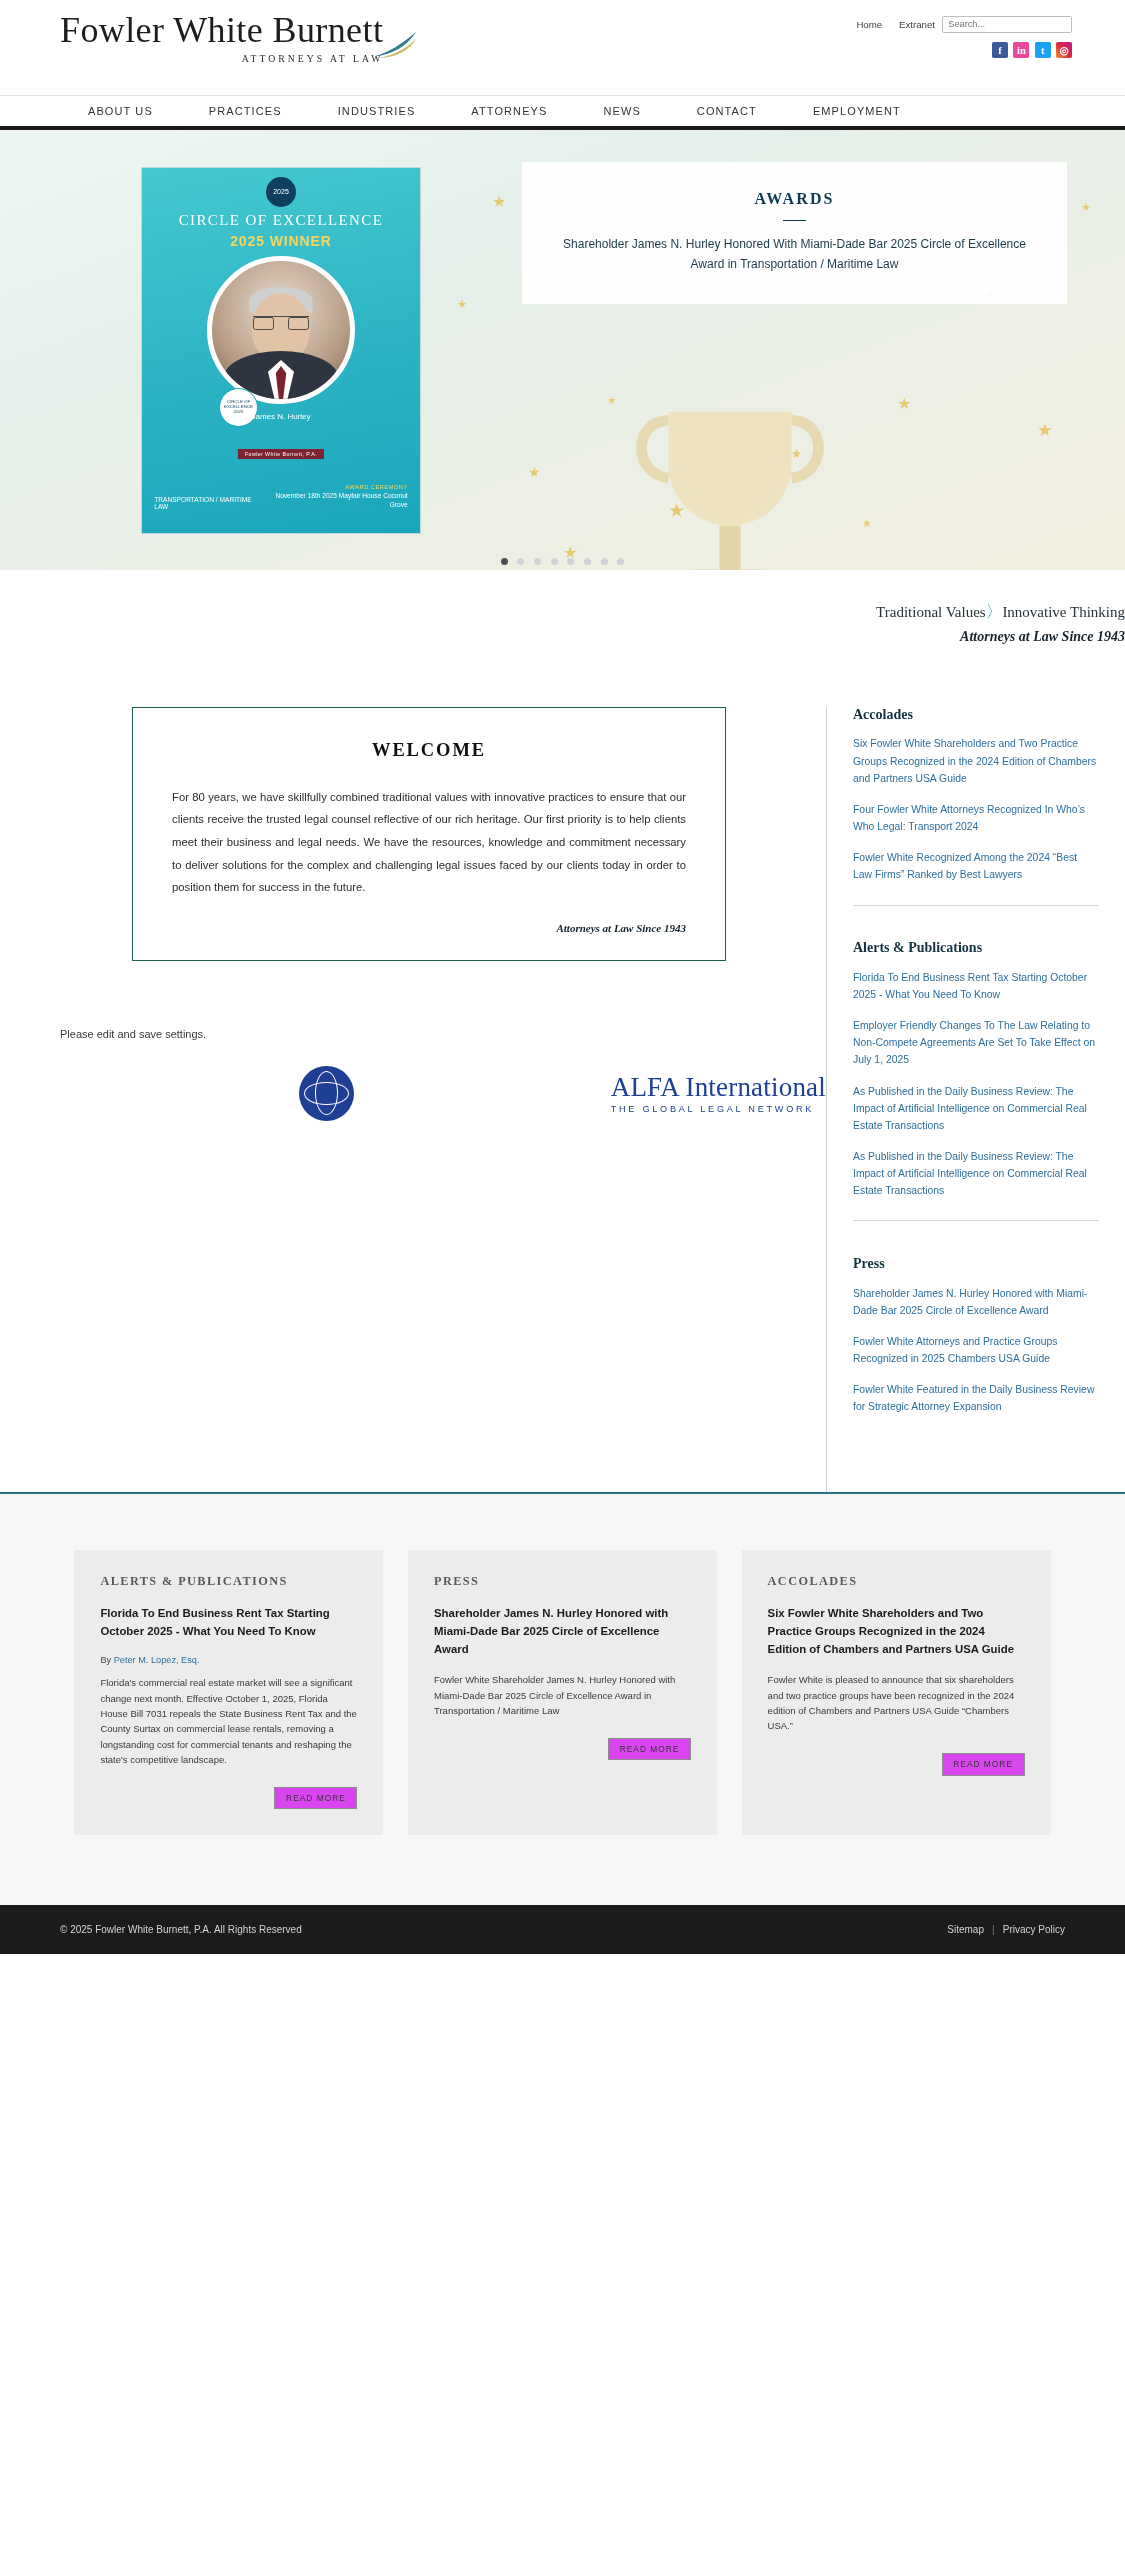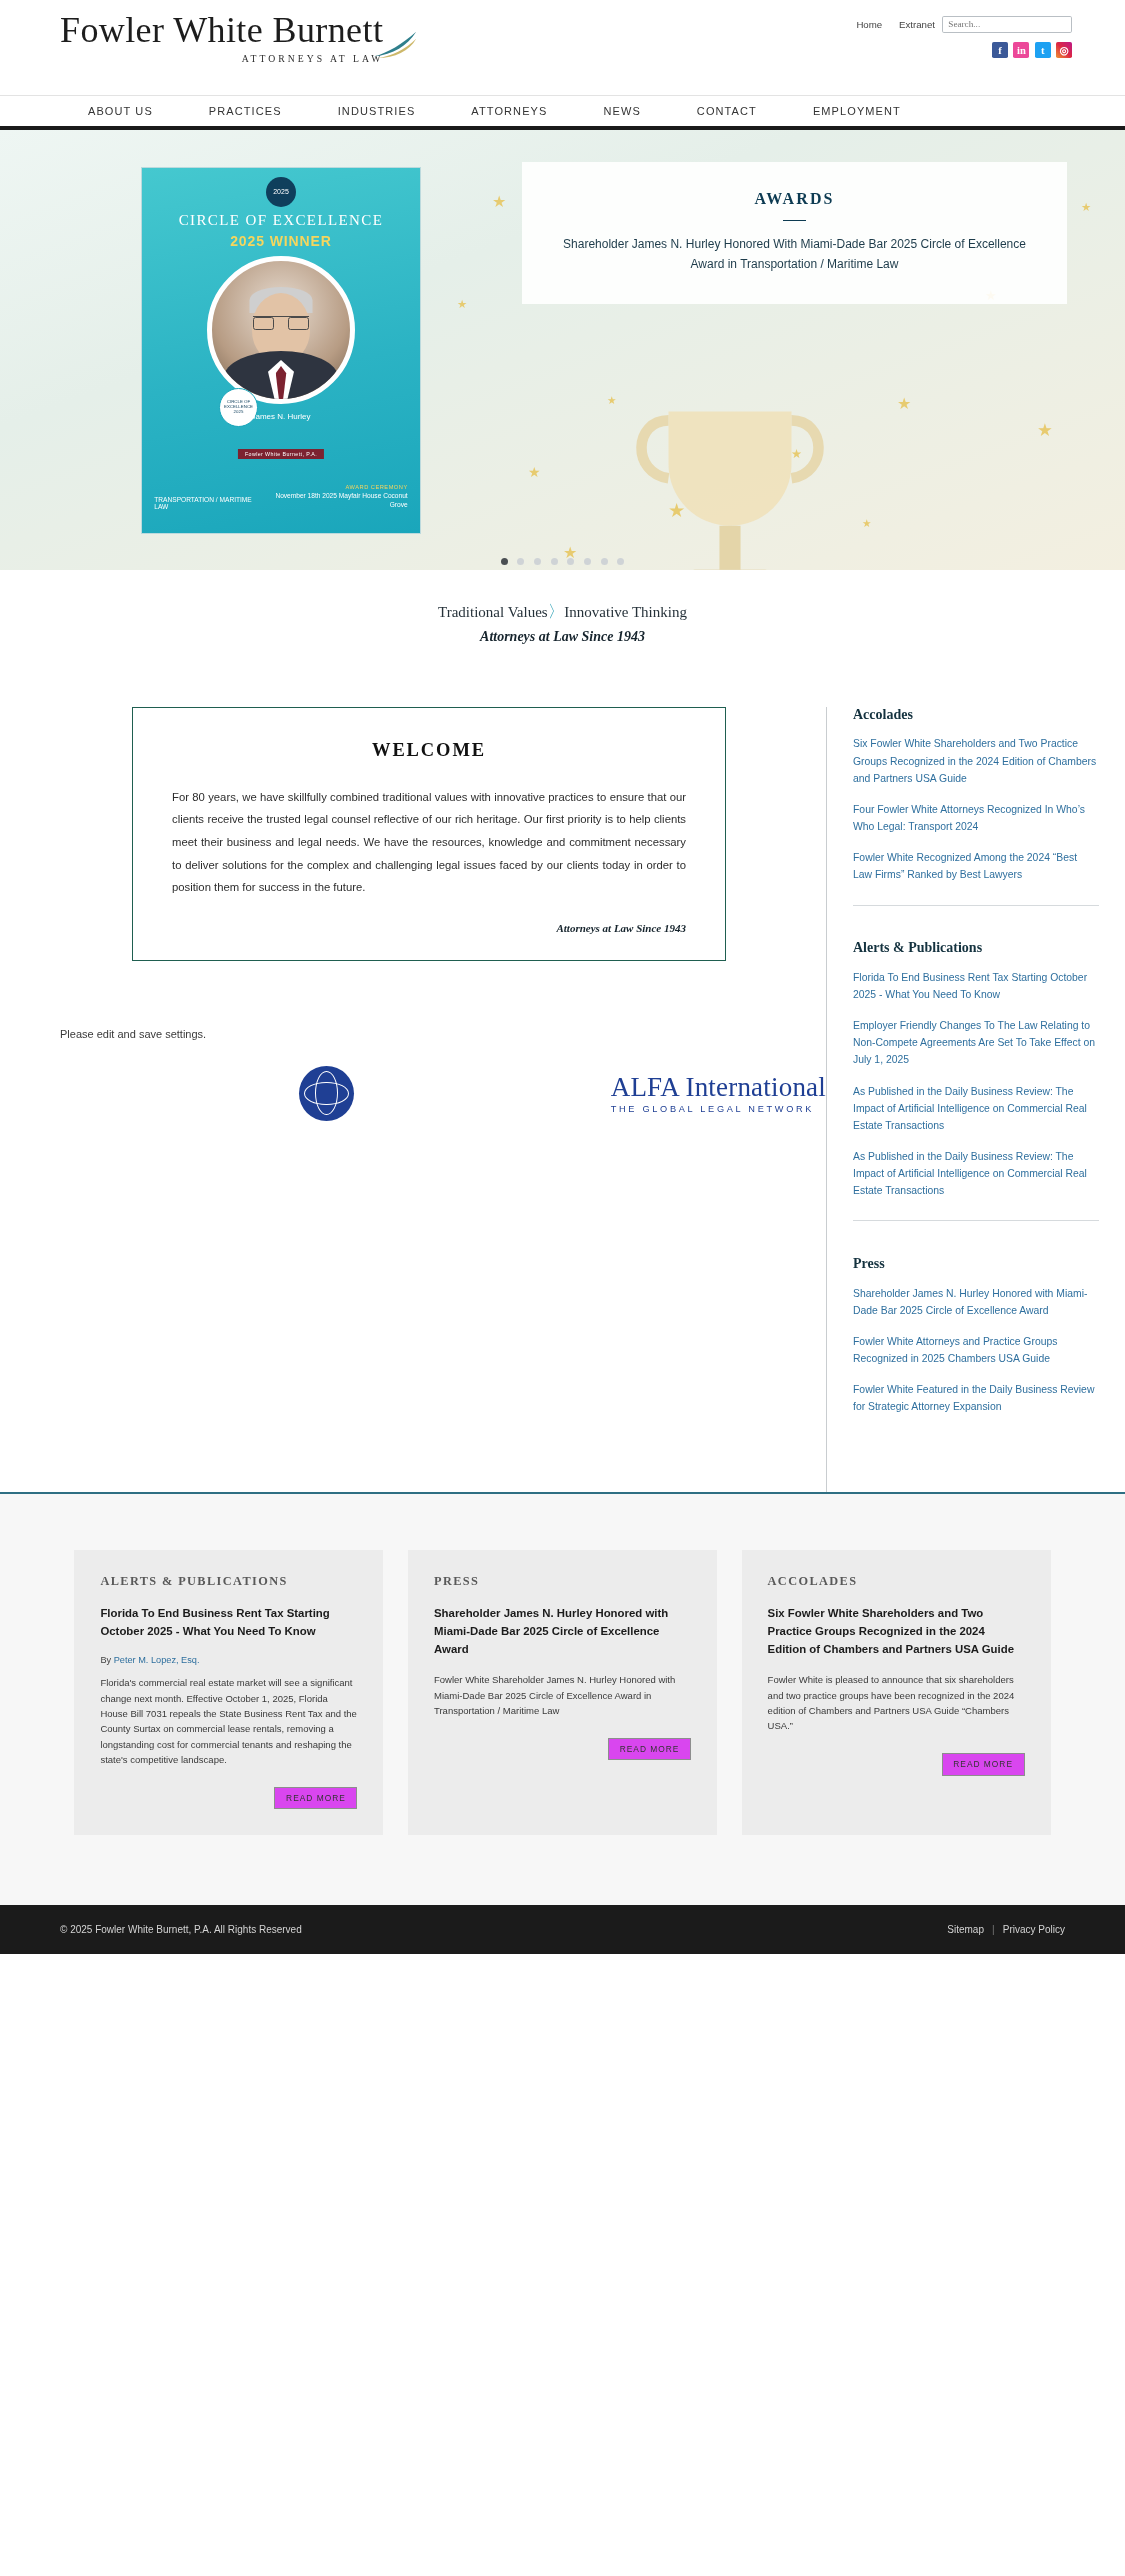--- a/index.html
+++ b/index.html
@@ -65,21 +65,20 @@
     right: 53px;
     top: 16px;
     width: 130px;
     height: 16.7px;
     border: 0.9px solid #b9bfc4;
     background: #fff;
     font-size: 9.2px;
     color: #8b9096;
     padding: 1.8px 5.3px;
     border-radius: 1.8px;
-    font-family: Liberation Serif, serif;
   }
   .social {
     position: absolute;
     right: 53px;
     top: 42px;
     display: flex;
     gap: 5.3px;
   }
   .sicon {
     width: 16px; height: 16px;
@@ -297,21 +296,21 @@
   .dots {
     position: absolute;
     left: 0; right: 0; bottom: 5.3px;
     display: flex; justify-content: center; gap: 9.7px;
   }
   .dot { width: 7px; height: 7px; border-radius: 50%; background: #cfd3d6; }
   .dot.active { background: #4a4f53; }
 
   
   .tagline {
-    text-align: center;
+    text-align: right;
     padding: 30px 0 0;
     background: #fff;
   }
   .tagline .l1 {
     font-family: "Liberation Serif", serif;
     font-size: 15px;
     color: #26323a;
   }
   .tagline .l1 .swoop { color: #3aa6b9; font-size: 16.7px; }
   .tagline .l2 {

